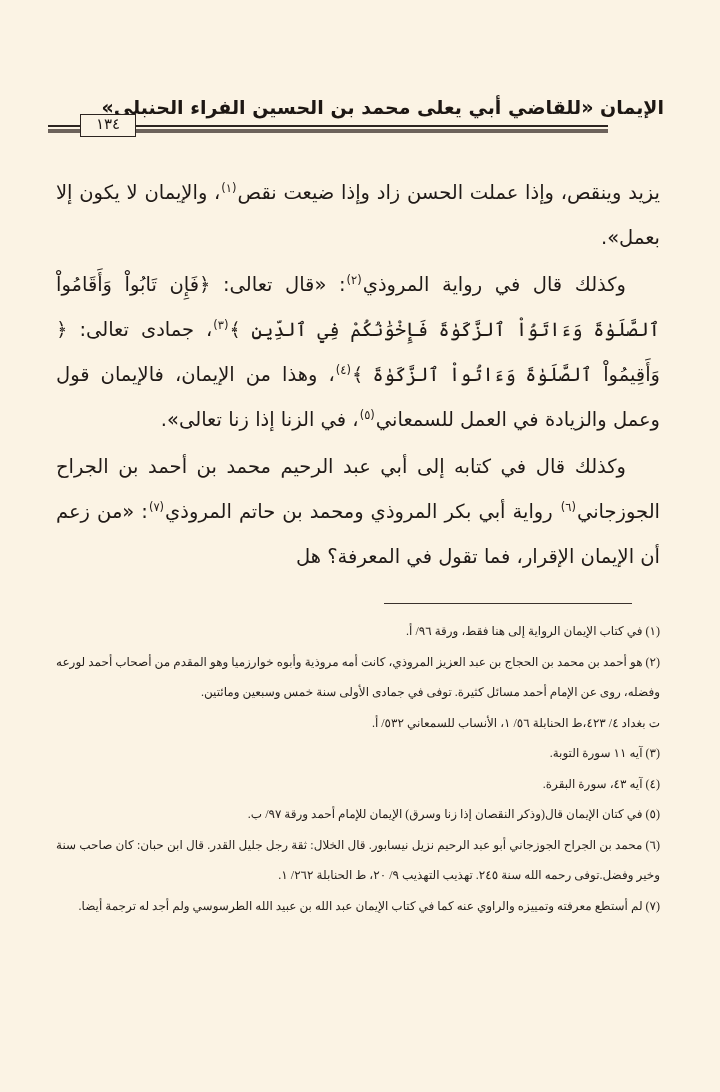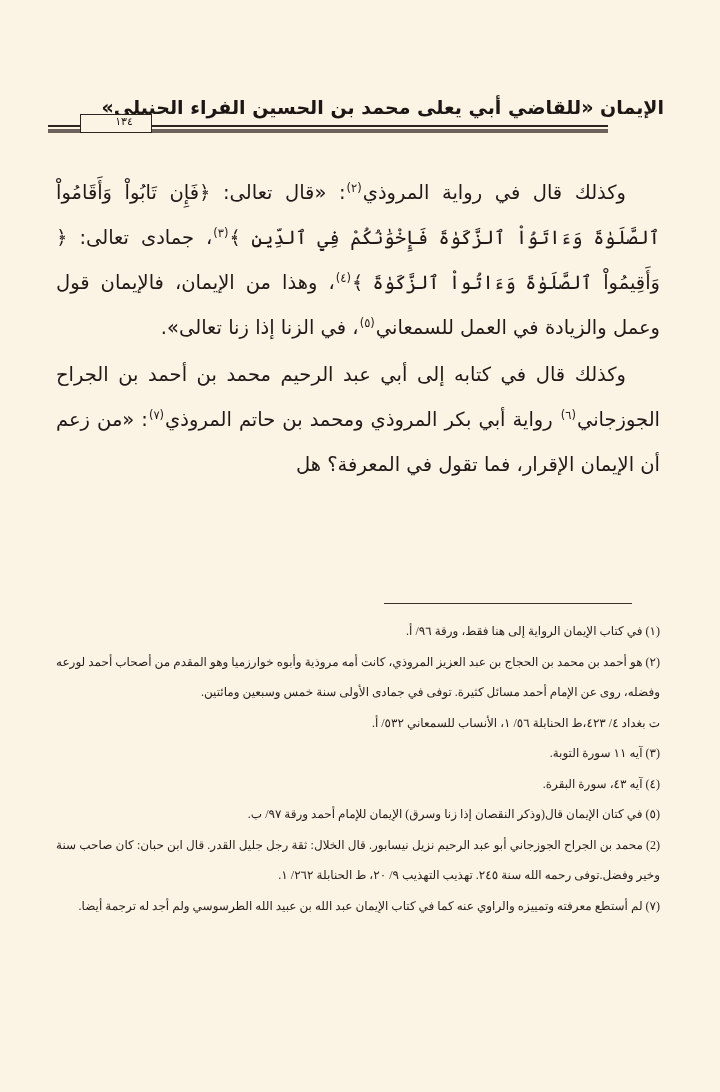--- a/index.html
+++ b/index.html
@@ -79,24 +79,24 @@
     left: 0;
     width: 22px;
     height: 4px;
     background: #6c625b;
   }
   .page-number-box {
     position: absolute;
     top: 18px;
     left: 32px;
     min-width: 42px;
-    padding: 1px 6px 3px 22px;
+    padding: 1px 6px 3px 6px;
     border: 1.6px solid #2c2420;
     text-align: center;
-    font-size: 11px;
+    font-size: 15px;
     line-height: 1.15;
     background: #fbf3e4;
     color: #1d1713;
     font-family: "DejaVu Sans", "Liberation Sans", sans-serif;
   }
   .page-number-tail {
     position: absolute;
     top: 29px;
     left: 0;
     width: 24px;
@@ -177,20 +177,24 @@
     <div class="page-number-box">١٣٤</div>
 
     <div class="page-number-tail">
       <div class="rule-tail-thin"></div>
       <div class="rule-tail-thick"></div>
     </div>
   </div>
 
   <div class="body-text">
 
+    <p>
+      <span>يزيد وينقص، وإذا عملت الحسن زاد وإذا ضيعت نقص</span><sup class="fn">(١)</sup><span>، والإيمان لا</span>
+      <span>يكون إلا بعمل».</span>
+    </p>
 
     <p class="indent">
       <span>وكذلك قال في رواية المروذي</span><sup class="fn">(٢)</sup><span>: «قال تعالى: ﴿فَإِن تَابُواْ وَأَقَامُواْ</span>
       <span class="quran">ٱلصَّلَوٰةَ وَءَاتَوُاْ ٱلزَّكَوٰةَ فَإِخْوَٰنُكُمْ فِي ٱلدِّينِ ﴾</span><sup class="fn">(٣)</sup><span>، جمادى تعالى: ﴿ وَأَقِيمُواْ</span>
       <span class="quran">ٱلصَّلَوٰةَ وَءَاتُواْ ٱلزَّكَوٰةَ ﴾</span><sup class="fn">(٤)</sup><span>، وهذا من الإيمان، فالإيمان قول وعمل والزيادة</span>
       <span>في العمل للسمعاني</span><sup class="fn">(٥)</sup><span>، في الزنا إذا زنا تعالى».</span>
     </p>
 
     <p class="indent">
       <span>وكذلك قال في كتابه إلى أبي عبد الرحيم محمد بن أحمد بن</span>
@@ -213,21 +217,21 @@
 
     <p>ت بغداد ٤/ ٤٢٣،ط الحنابلة ٥٦/ ١، الأنساب للسمعاني ٥٣٢/ أ.</p>
 
     <p>(٣) آيه ١١ سورة التوبة.</p>
 
     <p>(٤) آيه ٤٣، سورة البقرة.</p>
 
     <p>(٥) في كتان الإيمان قال(وذكر النقصان إذا زنا وسرق) الإيمان للإمام أحمد ورقة ٩٧/ ب.</p>
 
     <p>
-      <span>(2) محمد بن الجراح الجوزجاني أبو عبد الرحيم نزيل نيسابور. قال الخلال: ثقة رجل جليل</span>
+      <span>(٦) محمد بن الجراح الجوزجاني أبو عبد الرحيم نزيل نيسابور. قال الخلال: ثقة رجل جليل</span>
       <span>القدر. قال ابن حبان: كان صاحب سنة وخير وفضل.توفى رحمه الله سنة ٢٤٥. تهذيب</span>
       <span>التهذيب ٩/ ٢٠، ط الحنابلة ٢٦٢/ ١.</span>
     </p>
 
     <p>
       <span>(٧) لم أستطع معرفته وتمييزه والراوي عنه كما في كتاب الإيمان عبد الله بن عبيد الله الطرسوسي</span>
       <span>ولم أجد له ترجمة أيضا.</span>
     </p>
   </div>
 

